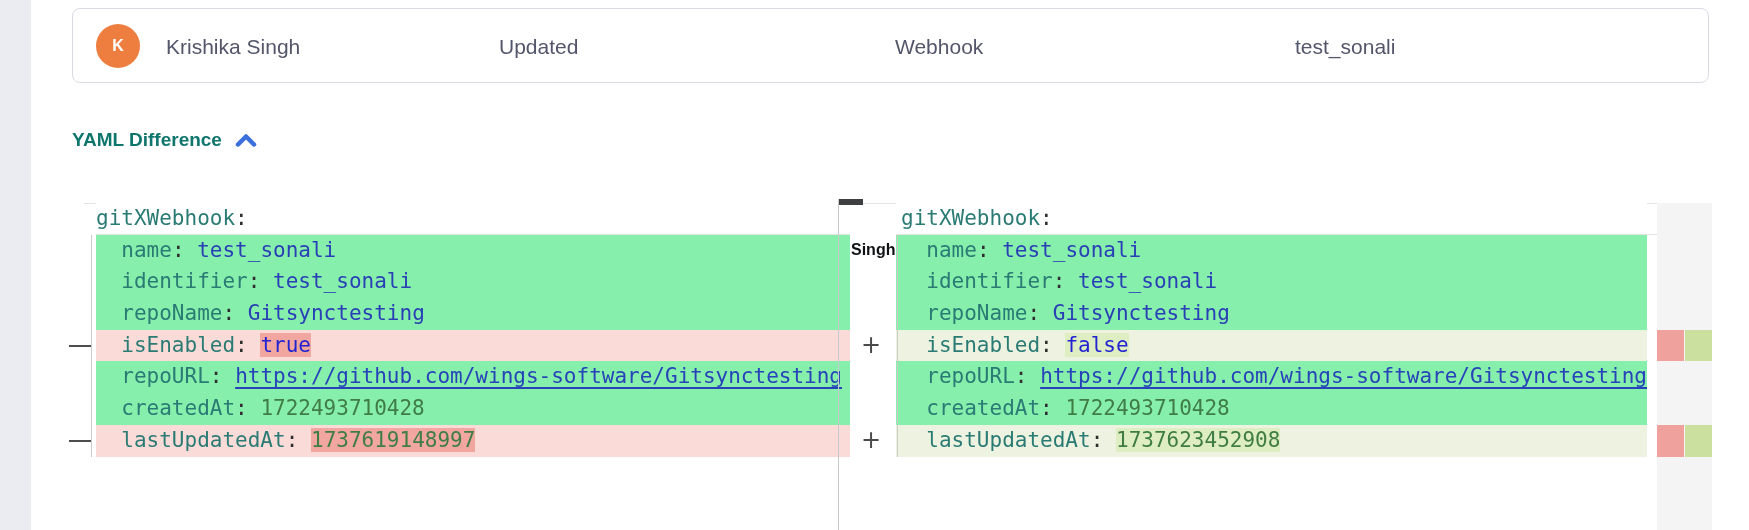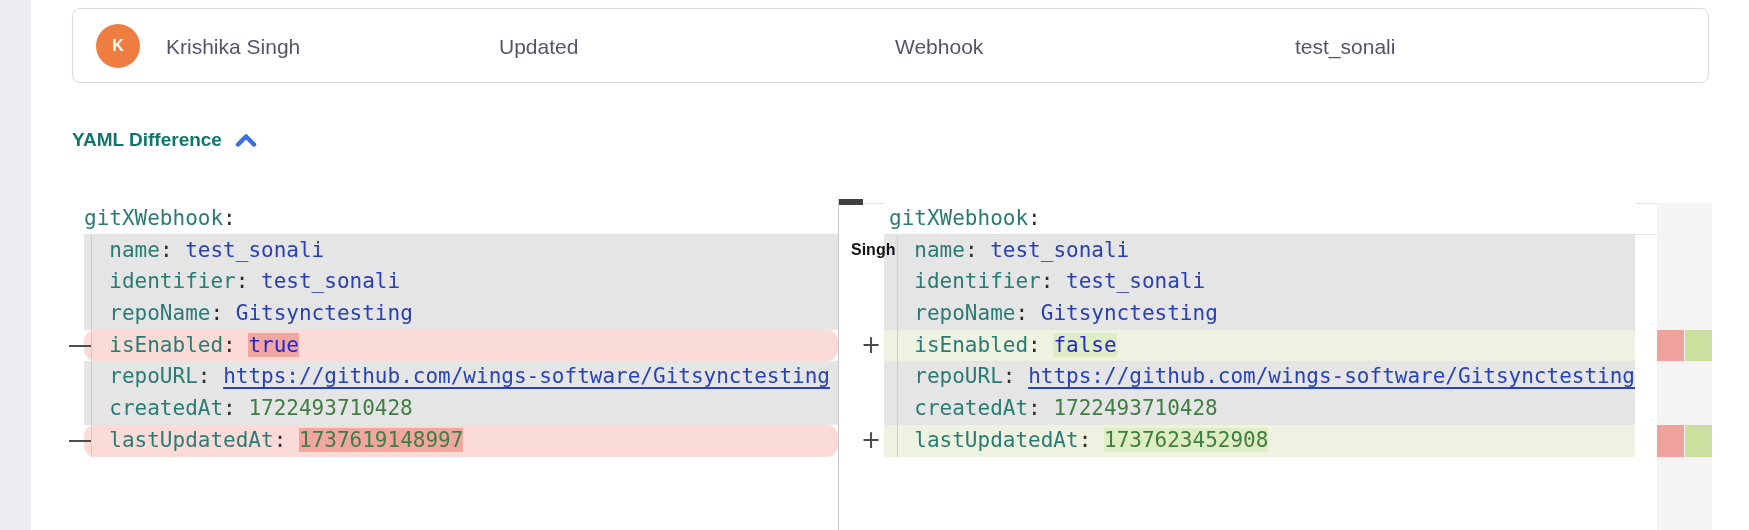--- a/index.html
+++ b/index.html
@@ -28,28 +28,28 @@
 
   
   .section-title{
     position:absolute;left:72px;top:129px;display:flex;align-items:center;gap:12px;
     font-size:19px;font-weight:700;color:#0f766e;
   }
   .chev{display:block;}
 
   
   .diff-top{position:absolute;left:84px;top:203px;width:1628px;height:1px;background:#e3e3df;}
-  .pane{position:absolute;top:203px;font-family:"DejaVu Sans Mono",monospace;font-size:21px;color:#222;}
+  .pane{position:absolute;top:203px;font-family:"DejaVu Sans Mono",monospace;font-size:21px;color:#222;margin-left:12px;}
   .pane-left{left:84px;width:754px;}
   .pane-right{left:884px;width:751px;}
   .pane-right .code-line{padding-left:5px;}
   .code-line{height:31.7px;line-height:31.7px;white-space:pre;box-sizing:border-box;}
   .code-line.hdr{background:#ffffff;border-bottom:1px solid #e3e3df;}
-  .code-line.normal{background:#e5e5e5;}
-  .code-line.removed{background:var(--removed-row,#fbdbd8);border-radius:11px;}
+  .code-line.normal{background:#86efac;}
+  .code-line.removed{background:var(--removed-row,#fbdbd8);}
   .code-line.added{background:var(--added-row,#eef2e1);}
   .tok-key{color:var(--key,#2a7b74);}
   .tok-colon{color:#2e2e2e;}
   .tok-string{color:var(--string,#2940b5);}
   .tok-boolean{color:var(--boolean,#2323d0);}
   .tok-number{color:var(--number,#3f7d45);}
   .tok-link{color:var(--link,#2643b8);text-decoration:underline;text-decoration-thickness:2px;text-underline-offset:4px;cursor:pointer;}
   .word-del{background:var(--removed-word,#f1a7a0);}
   .word-add{background:var(--added-word,#dfedc3);text-align:right;}
   .guide{position:absolute;top:234.7px;height:221.9px;width:1px;background:#cbcbc8;}

